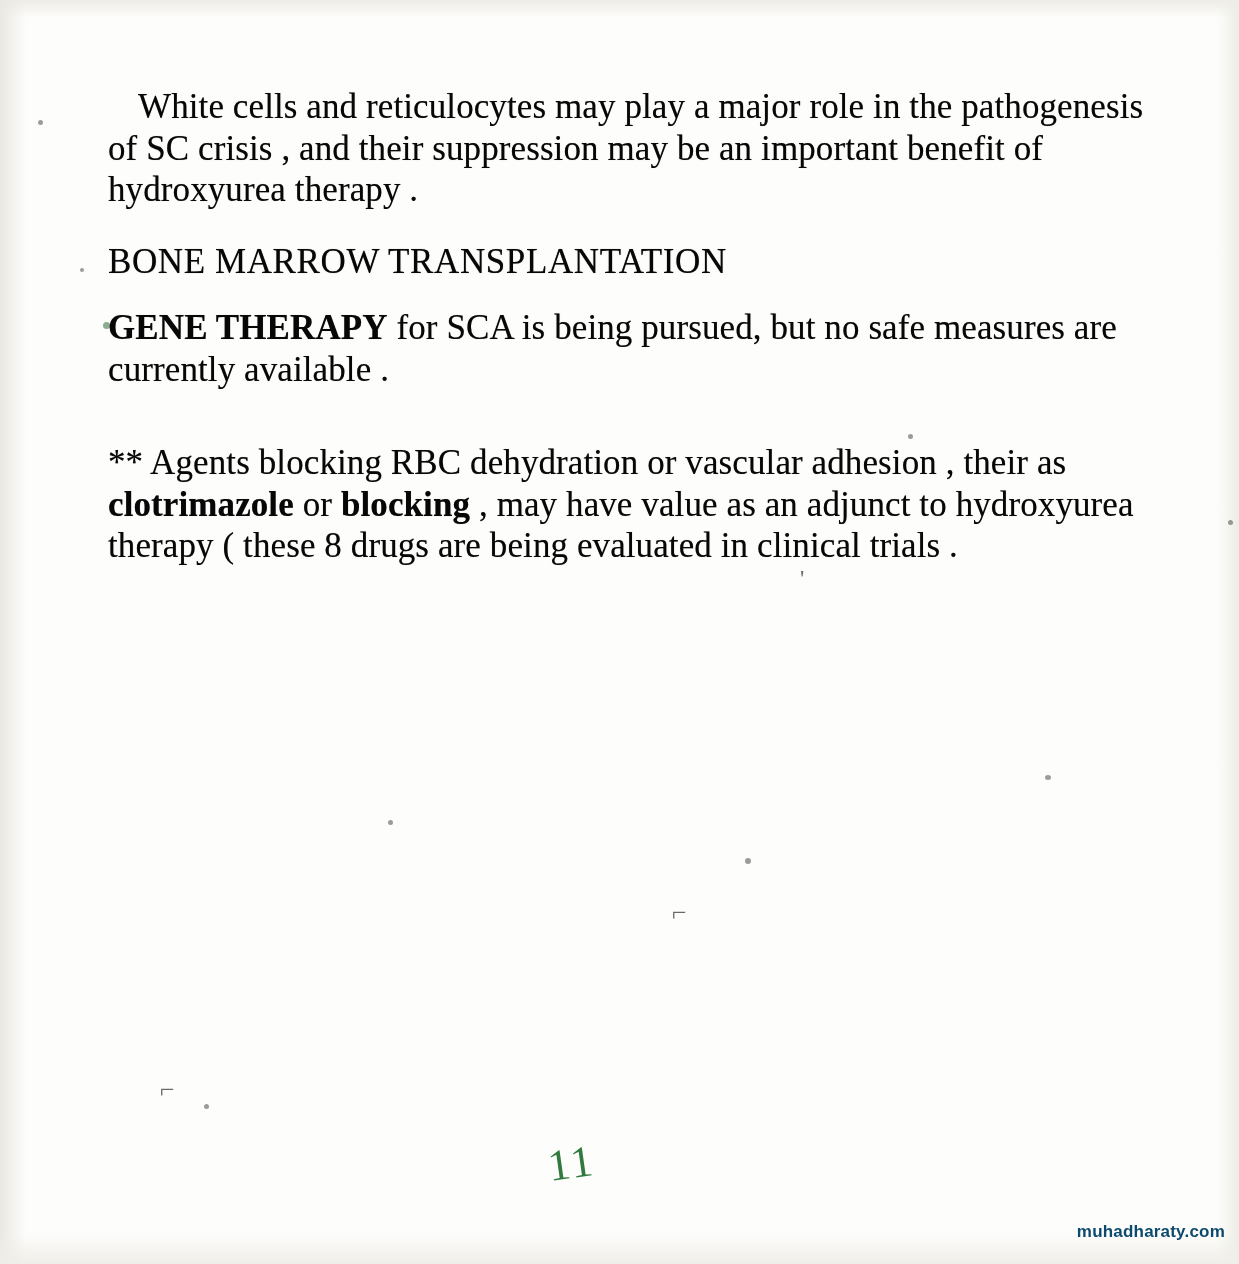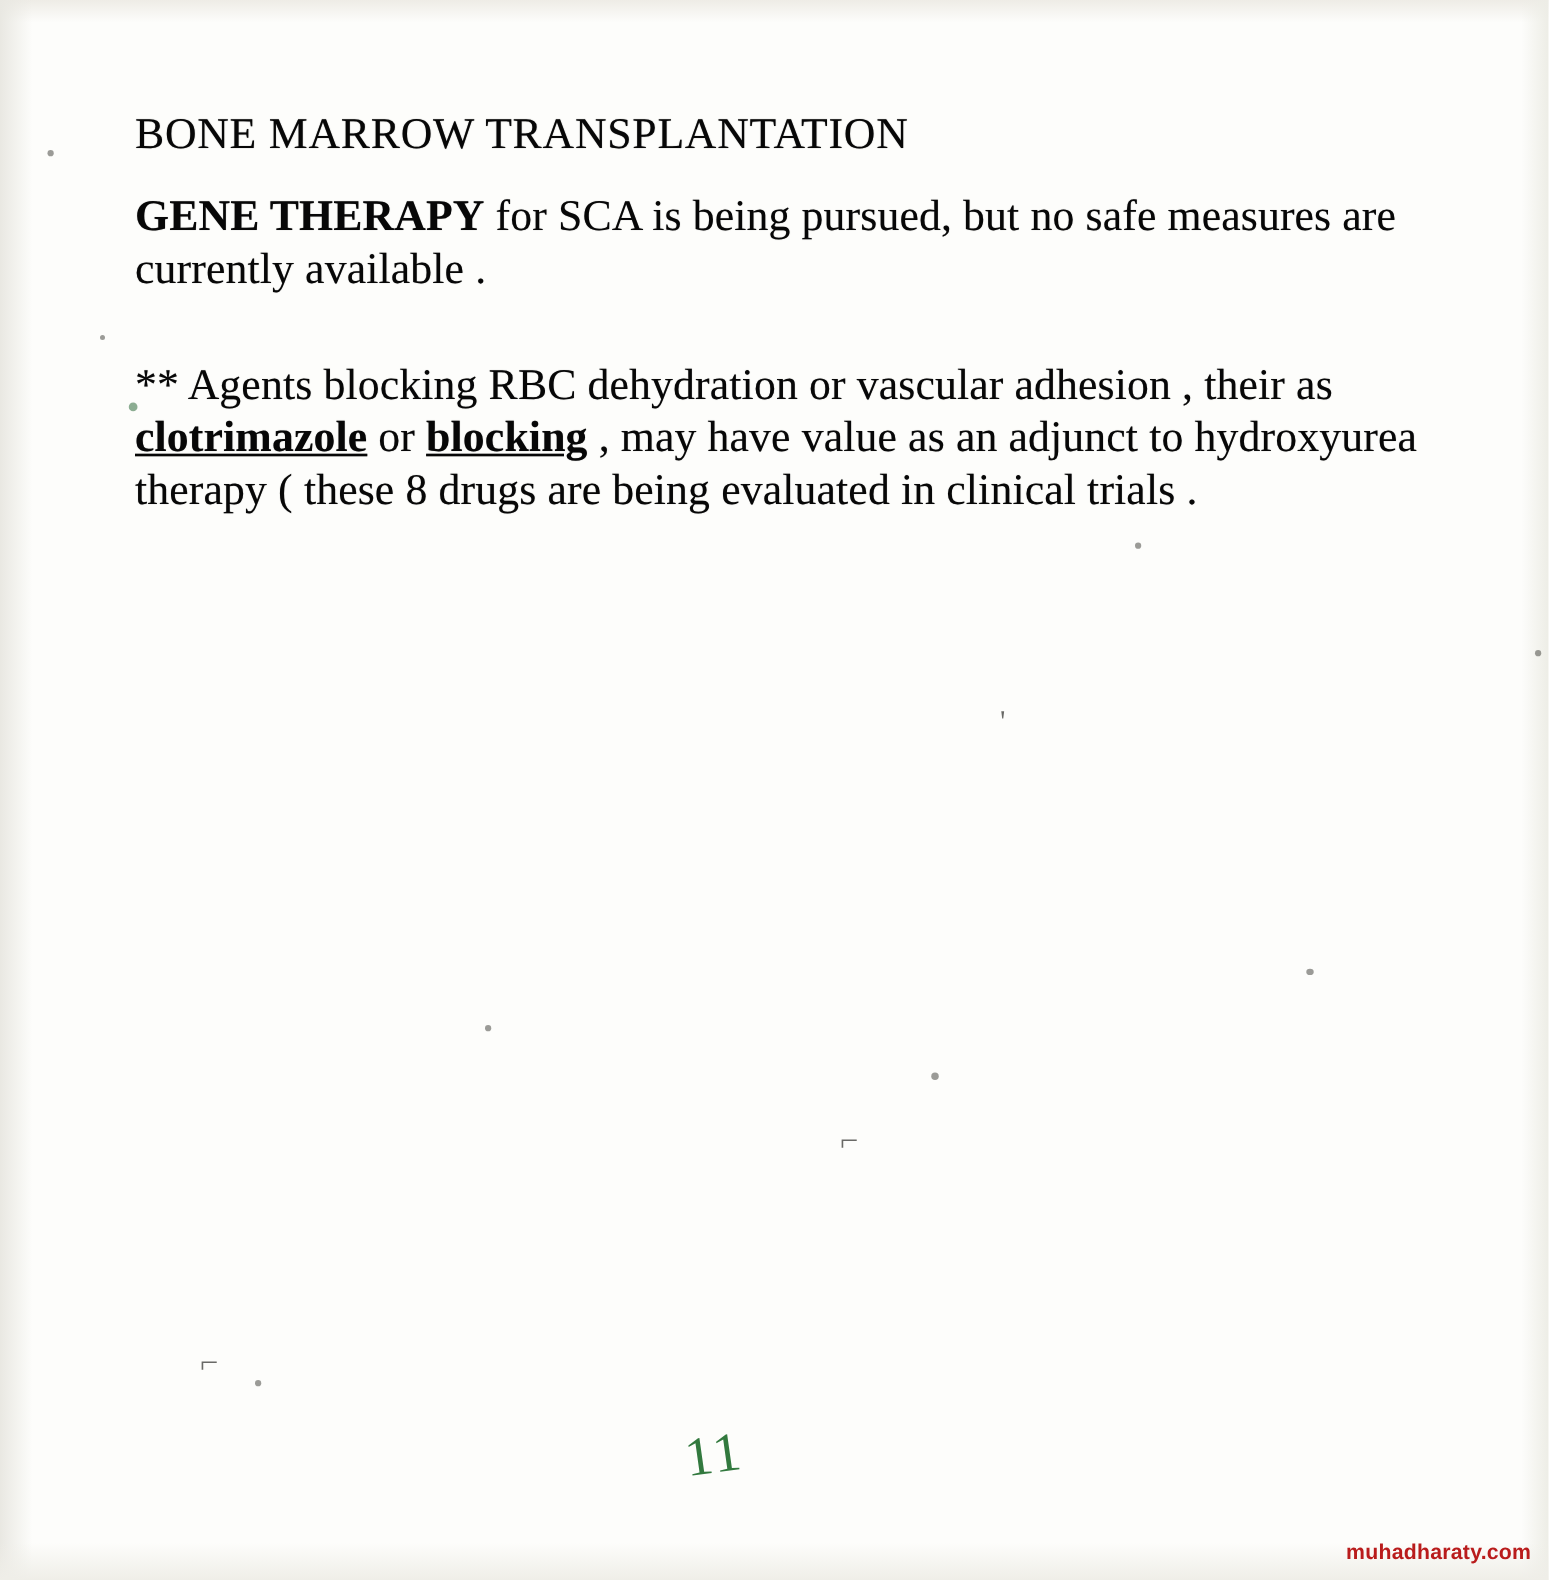--- a/index.html
+++ b/index.html
@@ -76,45 +76,44 @@
     margin: 0 0 2px 0;
     font-size: 35px;
     font-weight: normal;
     letter-spacing: .6px;
     line-height: 1.2;
     text-shadow: 0 0 .8px rgba(0,0,0,.55);
   }
   .bold { font-weight: bold; margin-top: 10px; }
   .u-bold {
     font-weight: bold;
-    text-decoration: underline;
     text-decoration-thickness: 2px;
     text-underline-offset: 2px;
   }
   .block-gap { height: 22px; }
 
   .pagenum {
     position: absolute;
     left: 548px;
     top: 1138px;
     font-size: 44px;
     color: #1d6b2a;
     font-family: "Liberation Serif", serif;
     transform: rotate(-8deg);
     letter-spacing: 2px;
     opacity: .9;
   }
   .watermark {
     position: absolute;
     right: 14px;
-    bottom: 12px;
+    bottom: 22px;
     font-family: "Liberation Sans", sans-serif;
     font-size: 17px;
     font-weight: bold;
-    color: #b91c1c;
+    color: #0c4a6e;
     letter-spacing: .2px;
   }
   .tiny-mark {
     position: absolute;
     font-family: "Liberation Serif", serif;
     color: #2b2b28;
     opacity: .7;
     pointer-events: none;
   }
 </style>
@@ -136,20 +135,21 @@
   <div class="speck" style="left:388px;top:820px;width:5px;height:5px;"></div>
   <div class="speck" style="left:1045px;top:775px;width:6px;height:5px;"></div>
   <div class="speck" style="left:1228px;top:520px;width:5px;height:5px;"></div>
   <div class="speck" style="left:204px;top:1104px;width:5px;height:5px;"></div>
   <div class="tiny-mark" style="left:160px;top:1075px;font-size:26px;">⌐</div>
   <div class="tiny-mark" style="left:672px;top:898px;font-size:26px;">⌐</div>
   <div class="tiny-mark" style="left:800px;top:565px;font-size:24px;">'</div>
 
   <div class="content">
 
+    <p class="para indent-first">White cells and reticulocytes may play a major role in the pathogenesis of SC crisis , and their suppression may be an important benefit of hydroxyurea therapy .</p>
 
     <h2 class="heading">BONE MARROW TRANSPLANTATION</h2>
 
 
     <div class="block-gap"></div>
 
     <p class="para"><span class="bold">GENE THERAPY</span><span> for SCA is being pursued, but no safe measures are currently available .</span></p>
 
     <div class="block-gap"></div>
 

